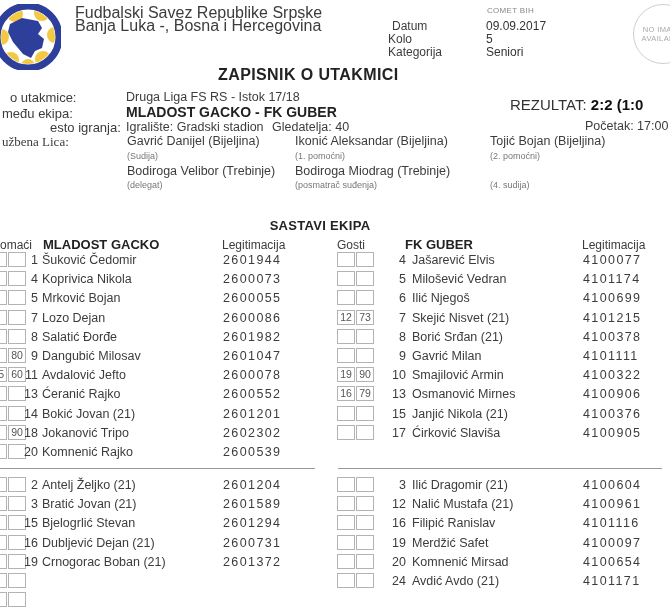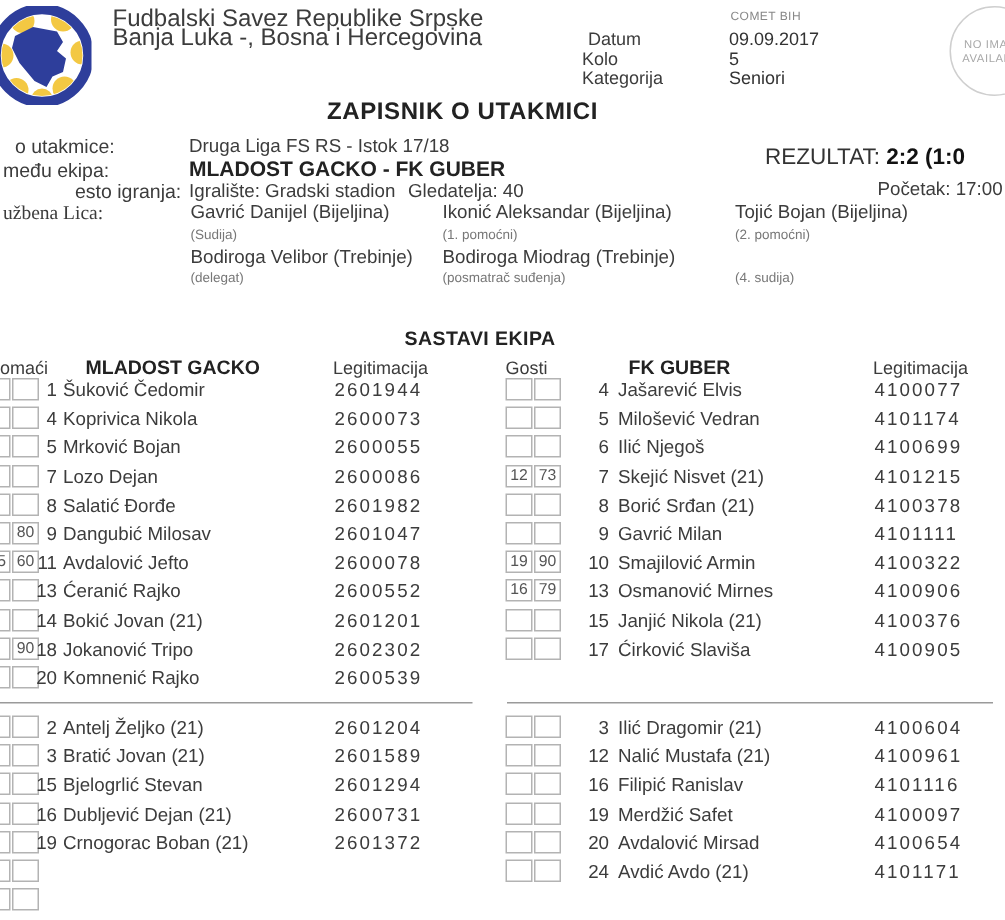--- a/index.html
+++ b/index.html
@@ -22,21 +22,21 @@
   .title{font-size:16px;font-weight:bold;color:#222;letter-spacing:.4px;}
   .cutlab{font-size:13px;}
   .infoval{font-size:12.5px;}
   .teamsline{font-size:14px;font-weight:bold;color:#222;}
   .result{font-size:15px;color:#333;white-space:nowrap;}
   .result b{color:#111;}
   .offname{font-size:12.5px;white-space:nowrap;}
   .offrole{font-size:9px;color:#777;white-space:nowrap;}
   .section{font-size:13px;font-weight:bold;color:#222;letter-spacing:.3px;}
   .colhead{font-size:12px;}
-  .teamname{font-size:13px;font-weight:bold;color:#222;margin-left:14px;}
+  .teamname{font-size:13px;font-weight:bold;color:#222;}
   
   .rows{position:absolute;left:0;width:670px;}
   .prow{position:relative;height:19.2px;}
   .prow span{position:absolute;top:2px;white-space:nowrap;}
   .b{box-sizing:border-box;width:18px;height:15px;border:1px solid #b3b3b3;
      font-size:10.5px;line-height:13px;text-align:center;color:#555;top:1px !important;}
   .home .b1{left:-11px;text-align:right;padding-right:2px;}
   .home .b2{left:8px;}
   .home .num{left:14px;width:24px;text-align:right;}
   .home .pname{left:42px;}
@@ -367,21 +367,21 @@
       <span class="b b1"></span>
       <span class="b b2"></span>
       <span class="num">19</span>
       <span class="pname">Merdžić Safet</span>
       <span class="pid">4100097</span>
     </div>
     <div class="prow">
       <span class="b b1"></span>
       <span class="b b2"></span>
       <span class="num">20</span>
-      <span class="pname">Avdalović Mirsad</span>
+      <span class="pname">Komnenić Mirsad</span>
       <span class="pid">4100654</span>
     </div>
     <div class="prow">
       <span class="b b1"></span>
       <span class="b b2"></span>
       <span class="num">24</span>
       <span class="pname">Avdić Avdo (21)</span>
       <span class="pid">4101171</span>
     </div>
   </div>

